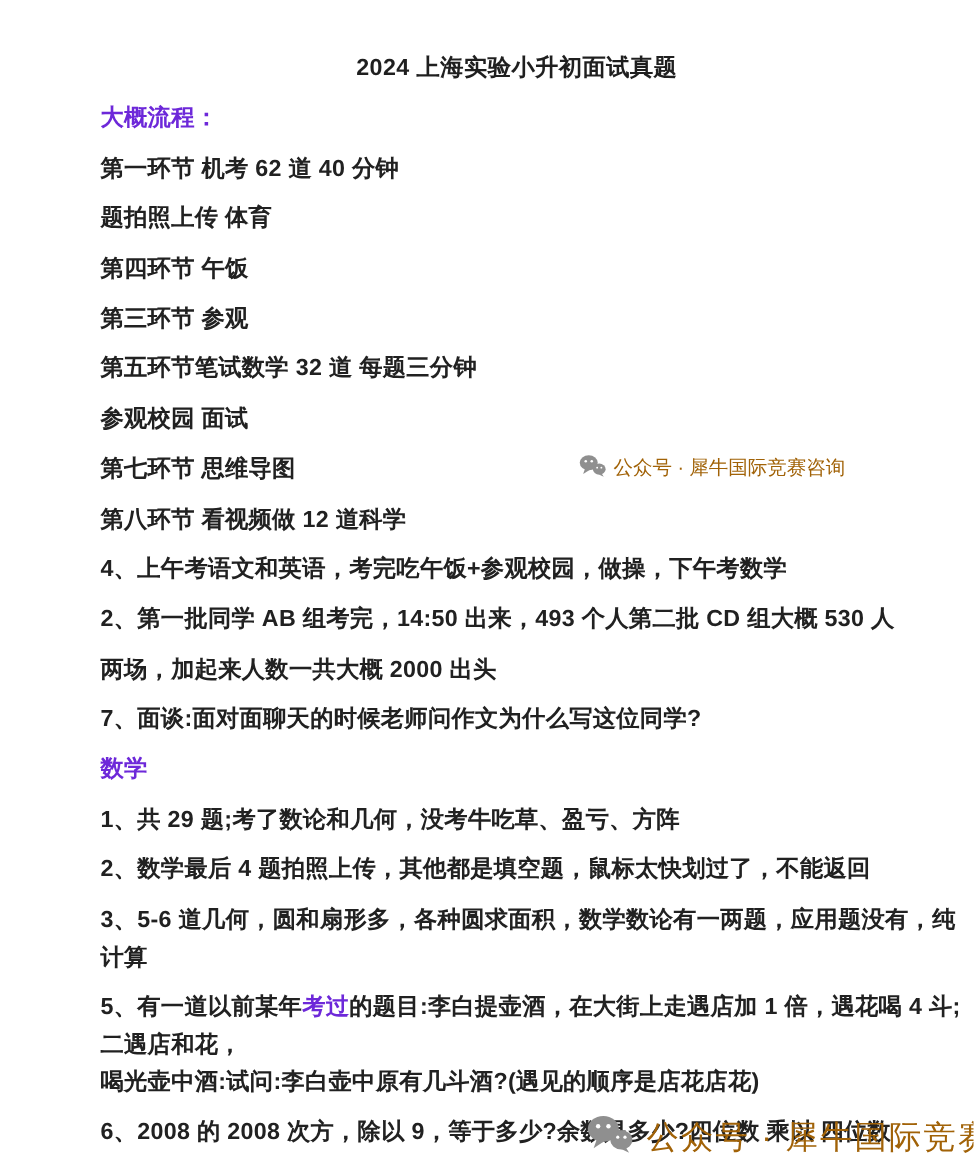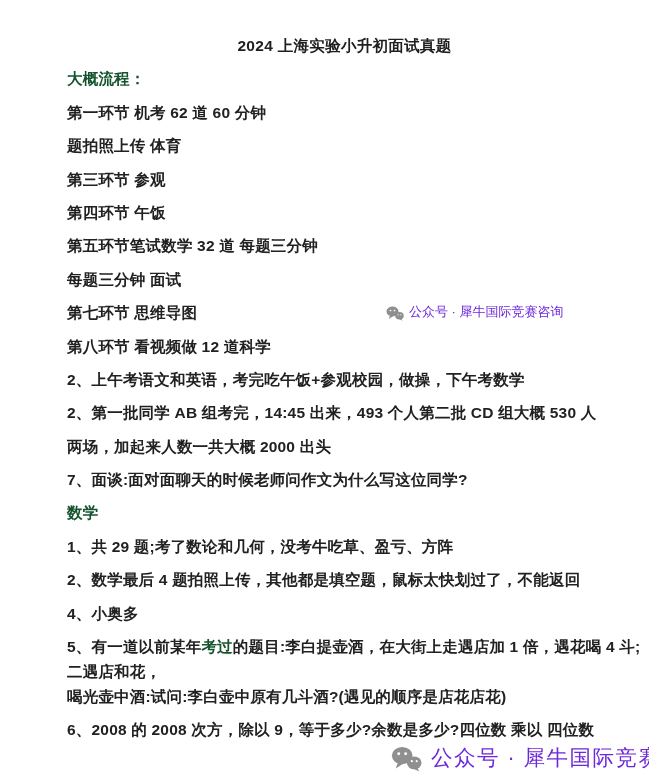--- a/index.html
+++ b/index.html
@@ -30,61 +30,61 @@
   }
   .line {
     font-size: 15.5px;
     line-height: 25px;
     margin: 0 0 8.4px 0;
     font-weight: 600;
     color: #212121;
     letter-spacing: 0.2px;
   }
   .line.heading { font-weight: 700; }
-  .red { color: #14532d; }
+  .red { color: #6d28d9; }
   .watermark {
     position: absolute;
     display: flex;
-    align-items: flex-end;
-    color: #6d28d9;
+    align-items: flex-start;
+    color: #a16207;
     font-weight: 400;
     white-space: nowrap;
     pointer-events: none;
   }
   .watermark .wm-icon { flex: 0 0 auto; display: block; }
   .watermark-mid  { left: 366px; top: 303px; font-size: 13px;  gap: 5px; }
   .watermark-mid .wm-icon { width: 18px; height: 15px; }
   .watermark-bottom { left: 371px; top: 743px; font-size: 21.5px; gap: 9px; letter-spacing: 1.5px; }
   .watermark-bottom .wm-icon { width: 31px; height: 26px; }
 </style>
 </head>
 <body>
 
 <div class="page">
 
   <div class="doc-title">2024 上海实验小升初面试真题</div>
 
   <div>
       <div class="line heading"><span class="red">大概流程：</span></div>
-      <div class="line para"><span>第一环节 机考 62 道 60 分钟</span></div>
+      <div class="line para"><span>第一环节 机考 62 道 40 分钟</span></div>
       <div class="line para"><span>题拍照上传 体育</span></div>
+      <div class="line para"><span>第四环节 午饭</span></div>
       <div class="line para"><span>第三环节 参观</span></div>
-      <div class="line para"><span>第四环节 午饭</span></div>
       <div class="line para"><span>第五环节笔试数学 32 道 每题三分钟</span></div>
-      <div class="line para"><span>每题三分钟 面试</span></div>
+      <div class="line para"><span>参观校园 面试</span></div>
       <div class="line para"><span>第七环节 思维导图</span></div>
       <div class="line para"><span>第八环节 看视频做 12 道科学</span></div>
-      <div class="line para"><span>2、上午考语文和英语，考完吃午饭+参观校园，做操，下午考数学</span></div>
-      <div class="line para"><span>2、第一批同学 AB 组考完，14:45 出来，493 个人第二批 CD 组大概 530 人</span></div>
+      <div class="line para"><span>4、上午考语文和英语，考完吃午饭+参观校园，做操，下午考数学</span></div>
+      <div class="line para"><span>2、第一批同学 AB 组考完，14:50 出来，493 个人第二批 CD 组大概 530 人</span></div>
       <div class="line para"><span>两场，加起来人数一共大概 2000 出头</span></div>
       <div class="line para"><span>7、面谈:面对面聊天的时候老师问作文为什么写这位同学?</span></div>
       <div class="line heading"><span class="red">数学</span></div>
       <div class="line para"><span>1、共 29 题;考了数论和几何，没考牛吃草、盈亏、方阵</span></div>
       <div class="line para"><span>2、数学最后 4 题拍照上传，其他都是填空题，鼠标太快划过了，不能返回</span></div>
-      <div class="line para"><span>4、小奥多</span></div>
+      <div class="line para"><span>3、5-6 道几何，圆和扇形多，各种圆求面积，数学数论有一两题，应用题没有，纯计算</span></div>
       <div class="line para"><span>5、有一道以前某年</span><span class="red">考过</span><span>的题目:李白提壶酒，在大街上走遇店加 1 倍，遇花喝 4 斗;二遇店和花，</span><br><span>喝光壶中酒:试问:李白壶中原有几斗酒?(遇见的顺序是店花店花)</span></div>
       <div class="line para"><span>6、2008 的 2008 次方，除以 9，等于多少?余数是多少?四位数 乘以 四位数</span></div>
     </div>
 
   <div class="watermark watermark-mid">
     <svg class="wm-icon" viewBox="0 0 36 30" xmlns="http://www.w3.org/2000/svg">
       <g fill="#8f8f8f">
         <ellipse cx="13" cy="11" rx="12" ry="10"></ellipse>
         <polygon points="8,19 5.5,26 14,20.5"></polygon>
         <ellipse cx="27" cy="19.5" rx="8.5" ry="7.5"></ellipse>

